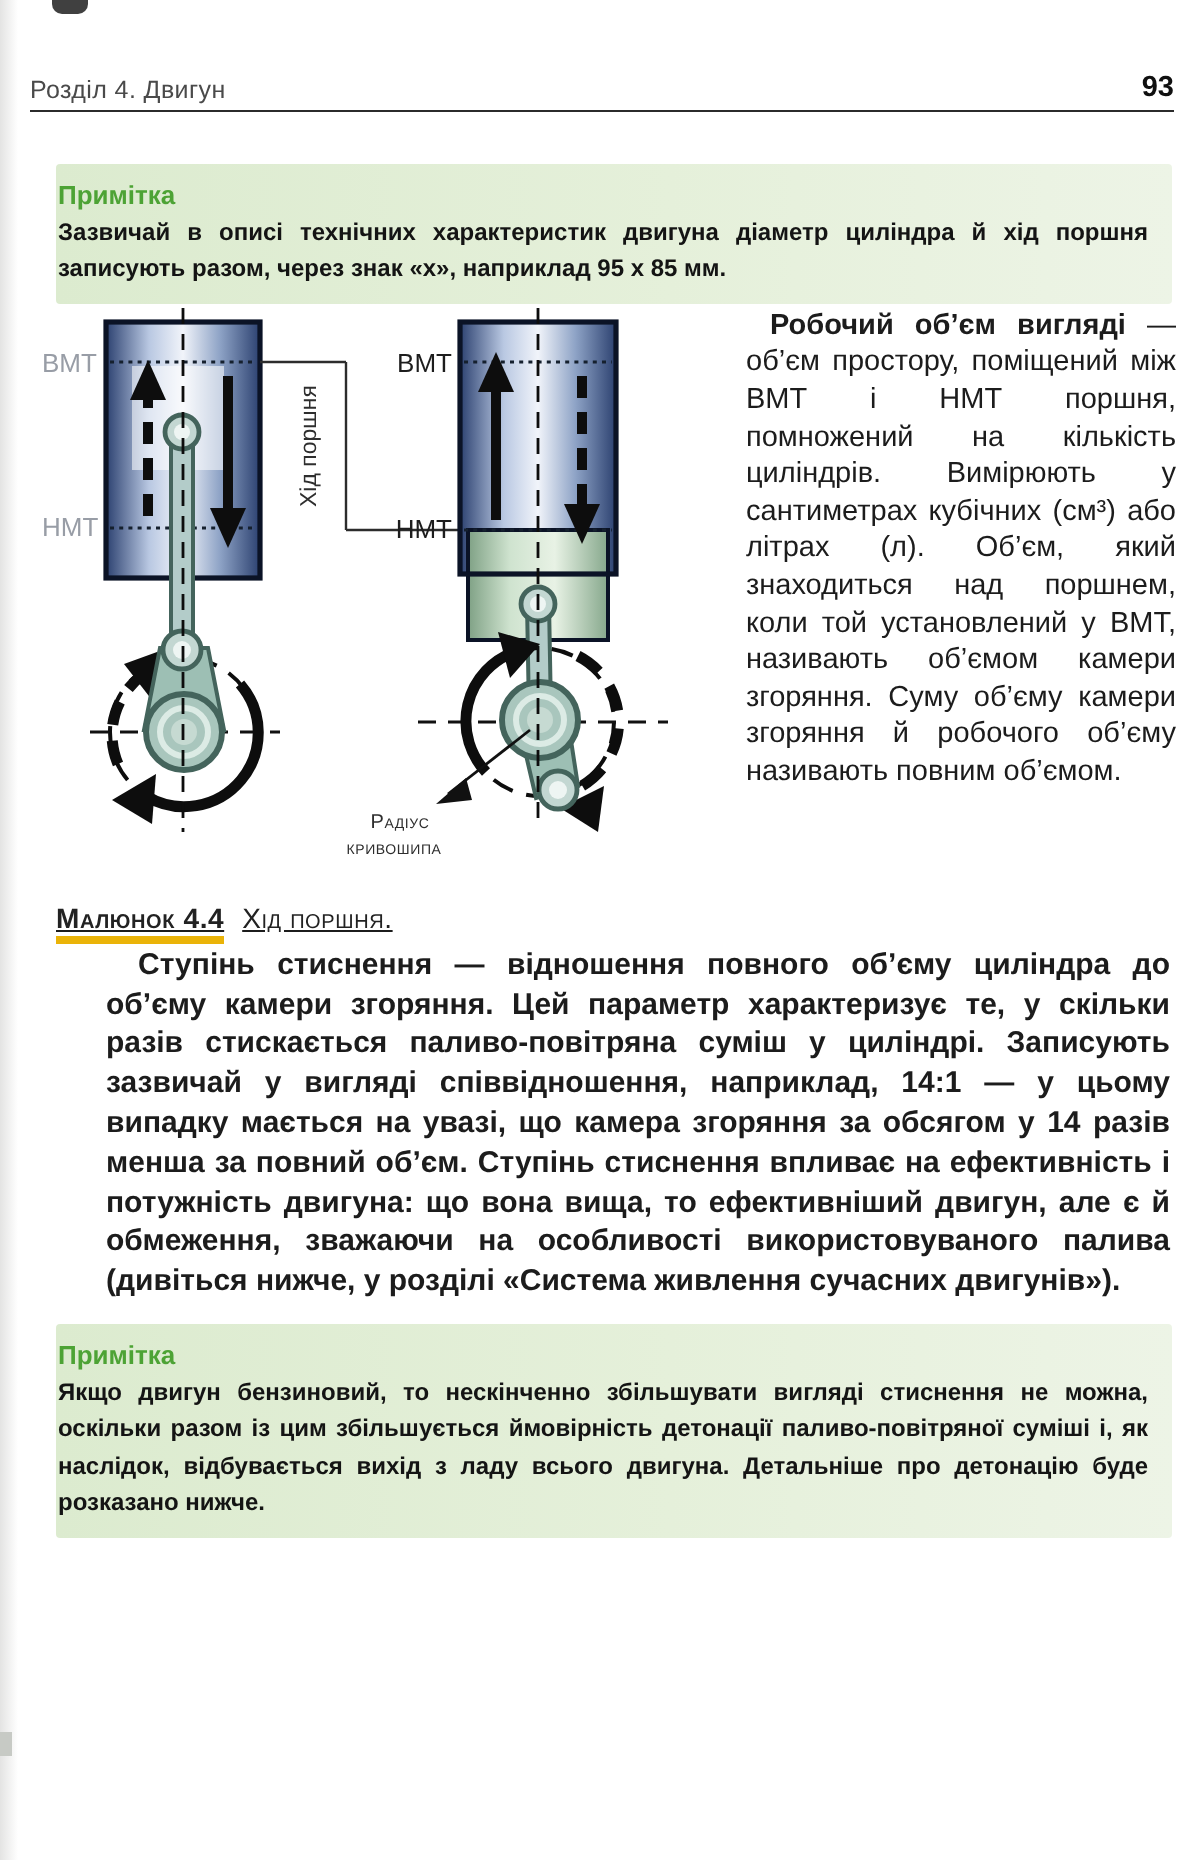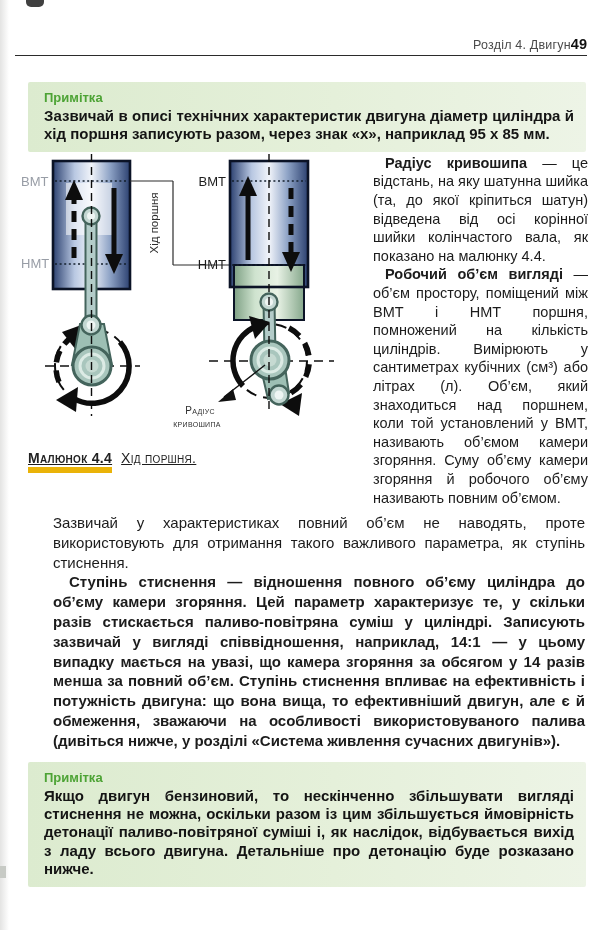--- a/index.html
+++ b/index.html
@@ -10,34 +10,34 @@
     color:#1c1c1c;
     position:relative;
     overflow:hidden;
   }
   .edge-shade{position:absolute;left:0;top:0;width:9px;height:930px;
     background:linear-gradient(90deg,rgba(60,60,55,.14),rgba(60,60,55,0));pointer-events:none;}
   .ink-smudge{position:absolute;left:26px;top:0;width:18px;height:7px;background:#1f1f1f;
     border-radius:0 0 5px 5px;opacity:.85;}
   .corner-tick{position:absolute;left:0;top:866px;width:6px;height:12px;background:#c7cac5;}
 
-  .header{display:flex;justify-content:flex-end;align-items:flex-end;
+  .header{display:flex;justify-content:space-between;align-items:flex-end;
     margin:36px 13px 0 15px;padding-bottom:3px;border-bottom:1.6px solid #2b2b2b;}
   .chapter{font-size:12.5px;color:#4a4a4a;letter-spacing:.2px;}
   .pagenum{font-size:14.5px;font-weight:bold;color:#101010;}
 
-  .note{margin:26px 14px 0 28px;padding:6px 12px 8px 16px;border-radius:2px;
+  .note{margin:26px 14px 0 28px;padding:6px 12px 8px 1px;border-radius:2px;
     background:linear-gradient(90deg,#dcebcf 0%,#e5f0da 55%,#edf4e6 100%);}
   .note-title{color:#4da335;font-weight:bold;font-size:13px;line-height:19px;}
-  .note p{margin:0;font-size:15px;font-weight:bold;line-height:18.4px;text-align:justify;color:#141414;}
+  .note p{margin:0;font-size:12px;font-weight:bold;line-height:18.4px;text-align:justify;color:#141414;}
 
   .mid{display:flex;margin:2px 12px 0 12px;align-items:flex-start;}
   figure{margin:0;flex:0 0 358px;width:358px;text-decoration:underline;}
   figcaption{margin:2px 0 0 16px;font-size:14px;color:#222;}
-  .cap-label{font-weight:bold;font-variant:small-caps;border-bottom:6px solid #eab308;
+  .cap-label{font-weight:bold;font-variant:small-caps;border-bottom:4px solid #eab308;
     padding-bottom:1px;margin-right:9px;letter-spacing:.3px;}
   .cap-text{font-variant:small-caps;letter-spacing:.3px;}
 
   .col{width:221px;margin-left:3px;font-size:14.5px;line-height:18.6px;text-align:justify;}
   .col p{margin:0;text-indent:12px;}
 
   .bodytext{margin:6px 15px 0 53px;font-size:15px;line-height:19.8px;text-align:justify;}
   .bodytext p{margin:0;}
   .bodytext p.indent{text-indent:16px;font-weight:bold;}
 
@@ -51,21 +51,21 @@
 </style>
 </head>
 <body>
 
 <div class="edge-shade"></div>
 <div class="ink-smudge"></div>
 <div class="corner-tick"></div>
 
 <header class="header">
   <span class="chapter">Розділ 4. Двигун</span>
-  <span class="pagenum">49</span>
+  <span class="pagenum">93</span>
 </header>
 
 <section class="note">
   <div class="note-title">Примітка</div>
   <p>Зазвичай в описі технічних характеристик двигуна діаметр циліндра й хід поршня записують разом, через знак «х», наприклад 95 х 85 мм.</p>
 </section>
 
 <section class="mid">
   <figure>
     <svg width="358" height="290" viewBox="0 0 358 290">
@@ -165,26 +165,24 @@
       </g>
       <text class="radius-lbl" x="188" y="260" text-anchor="middle">Радіус</text>
       <text class="radius-lbl" x="185" y="273" text-anchor="middle">кривошипа</text>
     </svg>
     <figcaption>
       <span class="cap-label">Малюнок 4.4</span><span class="cap-text">Хід поршня.</span>
     </figcaption>
   </figure>
 
   <div class="col">
-    <p><b>Радіус кривошипа</b><span> — це відстань, на яку шатунна шийка (та, до якої кріпиться шатун) відведена від осі корінної шийки колінчастого вала, як показано на малюнку 4.4.</span></p>
     <p><b>Робочий об’єм вигляді</b><span> — об’єм простору, поміщений між ВМТ і НМТ поршня, помножений на кількість циліндрів. Вимірюють у сантиметрах кубічних (см³) або літрах (л). Об’єм, який знаходиться над поршнем, коли той установлений у ВМТ, називають об’ємом камери згоряння. Суму об’єму камери згоряння й робочого об’єму називають повним об’ємом.</span></p>
   </div>
 </section>
 
 <section class="bodytext">
-  <p>Зазвичай у характеристиках повний об’єм не наводять, проте використовують для отримання такого важливого параметра, як ступінь стиснення.</p>
   <p class="indent"><b>Ступінь стиснення</b><span> — відношення повного об’єму циліндра до об’єму камери згоряння. Цей параметр характеризує те, у скільки разів стискається паливо-повітряна суміш у циліндрі. Записують зазвичай у вигляді співвідношення, наприклад, 14:1 — у цьому випадку мається на увазі, що камера згоряння за обсягом у 14 разів менша за повний об’єм. Ступінь стиснення впливає на ефективність і потужність двигуна: що вона вища, то ефективніший двигун, але є й обмеження, зважаючи на особливості використовуваного палива (дивіться нижче, у розділі «Система живлення сучасних двигунів»).</span></p>
 </section>
 
 <section class="note bottom">
   <div class="note-title">Примітка</div>
   <p>Якщо двигун бензиновий, то нескінченно збільшувати вигляді стиснення не можна, оскільки разом із цим збільшується ймовірність детонації паливо-повітряної суміші і, як наслідок, відбувається вихід з ладу всього двигуна. Детальніше про детонацію буде розказано нижче.</p>
 </section>
 
 </body></html>

